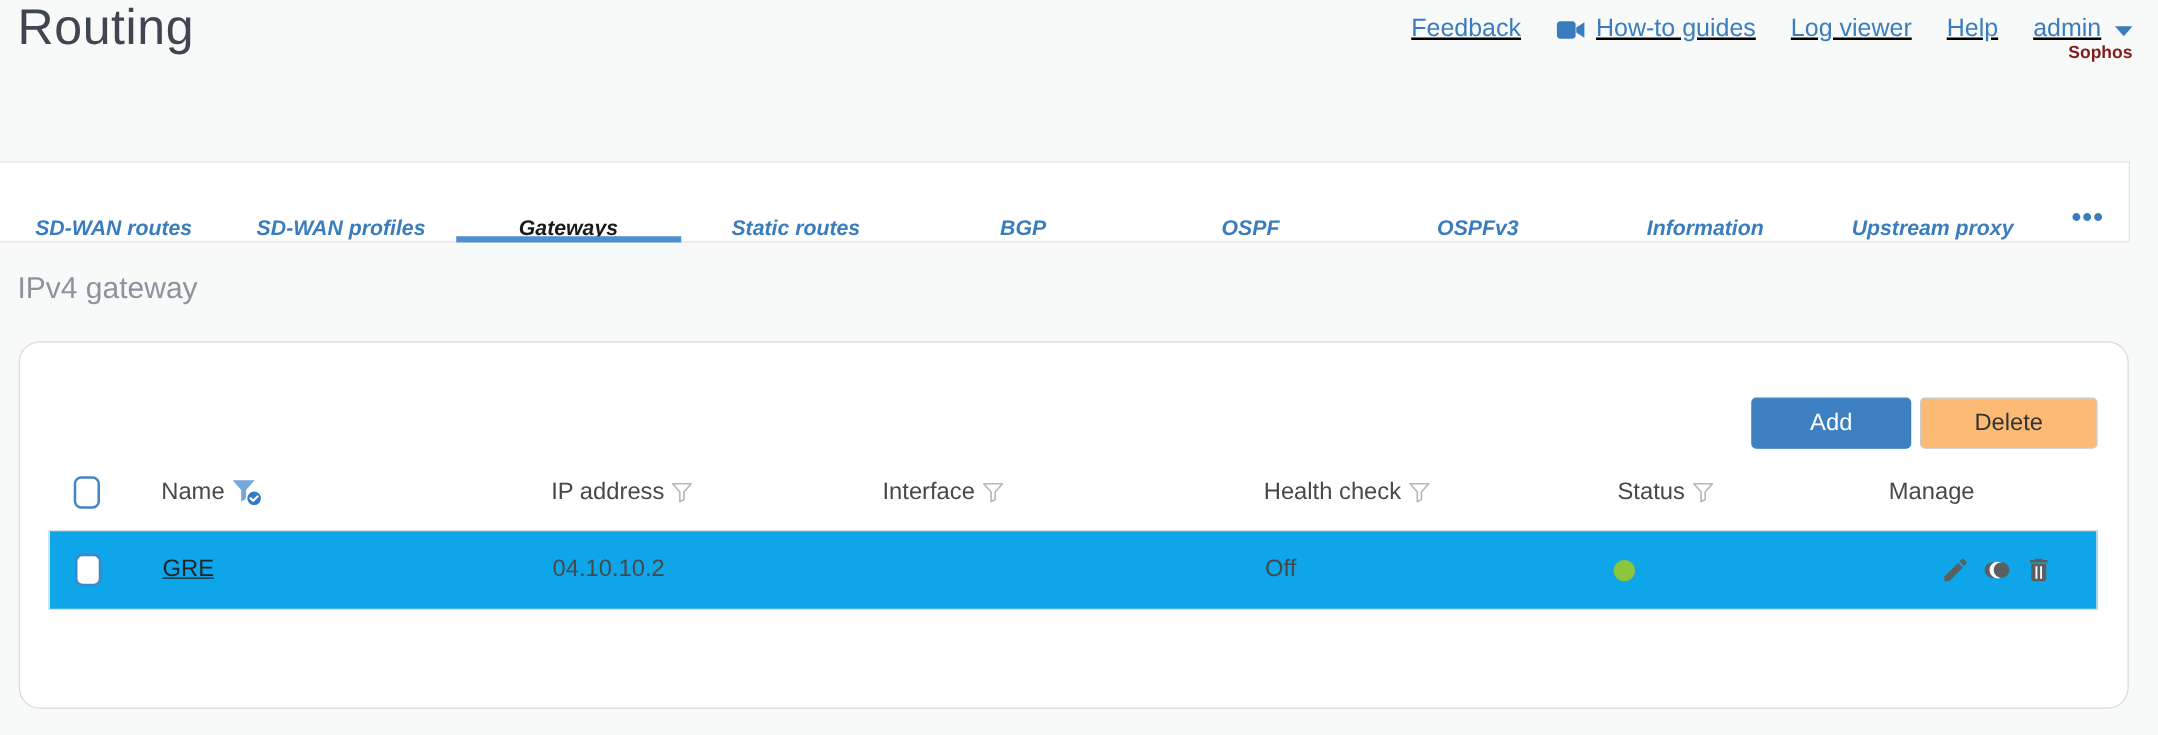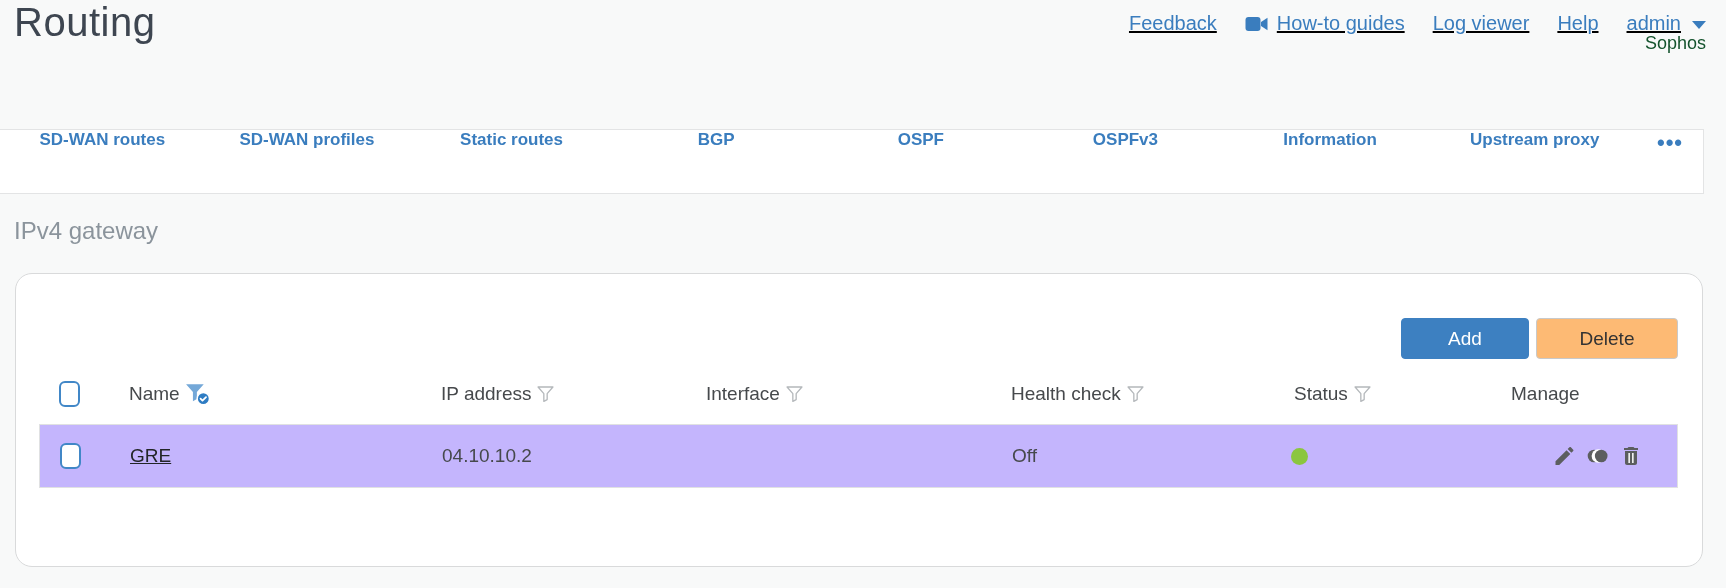--- a/index.html
+++ b/index.html
@@ -5,46 +5,46 @@
   * { margin:0; padding:0; box-sizing:border-box; }
   html,body { background:#f8f9f9; }
   body { font-family:"Liberation Sans", sans-serif; }
   .page { position:relative; width:1726px; height:588px; background:#f8f9f9; overflow:hidden; }
 
   
   .page-title { position:absolute; left:14px; top:0px; font-size:40px; font-weight:300; color:#3e4651; letter-spacing:.5px; }
   .top-nav { position:absolute; top:12px; right:20px; display:flex; align-items:center; gap:28px; font-size:20px;text-decoration:underline; }
   .top-nav a { color:#3a7dbe; text-decoration:none; display:flex; align-items:center; gap:9px; cursor:pointer; white-space:nowrap; }
   .caret { width:0; height:0; border-left:7px solid transparent; border-right:7px solid transparent; border-top:8px solid #3a7dbe; display:inline-block; margin-left:2px; margin-top:3px; }
-  .brand { position:absolute; top:33px; right:20px; font-size:18px; color:#14532d; }
+  .brand { position:absolute; top:33px; right:20px; font-size:14px; color:#7f1d1d;font-weight:bold; }
 
   
   .tabbar { position:absolute; top:129px; left:0; width:1704px; height:65px; background:#fff;
             border-top:1px solid #e3e4e5; border-bottom:1px solid #e3e4e5; border-right:1px solid #e3e4e5;
-            display:flex; align-items:flex-start; }
+            display:flex; align-items:flex-end;font-style:italic; }
   .tab { flex:1; display:flex; align-items:center; justify-content:center; font-size:17px; font-weight:bold;
          color:#3a7dbe; position:relative; cursor:pointer; white-space:nowrap; }
   .tab.active { color:#17191b; }
   .tab.active::after { content:""; position:absolute; left:1px; right:1px; bottom:-1px; height:5px; background:#4c90d2; }
   .tab-overflow { width:66px; display:flex; align-items:center; justify-content:center; color:#3a7dbe;
                   font-size:22px; font-weight:bold; letter-spacing:1px; cursor:pointer; padding-bottom:6px; }
 
   
   .section-title { position:absolute; top:217px; left:14px; font-size:24px; font-weight:300; color:#8b949c; }
   .card { position:absolute; top:273px; left:15px; width:1688px; height:294px; background:#fff;
           border:1px solid #d9dadb; border-radius:17px; }
 
   .card-actions { position:absolute; top:44px; right:24px; display:flex; gap:7px; }
   .btn { height:41px; font-size:19px; border-radius:4px; cursor:pointer; font-family:inherit; }
   .btn-add { width:128px; background:#3d80c1; border:1px solid #3d80c1; color:#fff; }
   .btn-delete { width:142px; background:#fdba74; border:1px solid #c8c9ca; color:#333; }
 
   .grid-row { display:grid; grid-template-columns:80px 312px 265px 305px 285px 210px 1fr; align-items:center; }
   .thead { position:absolute; top:89px; left:23px; right:24px; height:61px; }
-  .trow  { position:absolute; top:150px; left:23px; right:24px; height:64px; border:1px solid #e0e1e2; background:#c4b5fd; }
+  .trow  { position:absolute; top:150px; left:23px; right:24px; height:64px; border:1px solid #e0e1e2; background:#0ea5e9; }
 
   .cell { display:flex; align-items:center; gap:4px; font-size:19px; color:#46494c; padding-left:10px; }
   .cell.check { padding-left:20px; }
   .cell.status { padding-left:4px; }
   .thead .cell.status { padding-left:8px; }
   .cell.manage-head { padding-left:15px;text-align:right; }
   .cell.manage { padding-left:55px; gap:8px; }
 
   .checkbox { width:21px; height:26px; border:2px solid #4187c7; border-radius:6px; background:#fff; display:inline-block; cursor:pointer; }
   .row-link { color:#222527; text-decoration:underline; cursor:pointer; }
@@ -81,20 +81,21 @@
     <a>
       <span>admin</span>
       <span class="caret"></span>
     </a>
   </nav>
   <div class="brand">Sophos</div>
 
   <div class="tabbar">
     <div class="tab">SD-WAN routes</div>
     <div class="tab">SD-WAN profiles</div>
+    <div class="tab active">Gateways</div>
     <div class="tab">Static routes</div>
     <div class="tab">BGP</div>
     <div class="tab">OSPF</div>
     <div class="tab">OSPFv3</div>
     <div class="tab">Information</div>
     <div class="tab">Upstream proxy</div>
     <div class="tab-overflow">•••</div>
   </div>
 
   <div class="section-title">IPv4 gateway</div>

